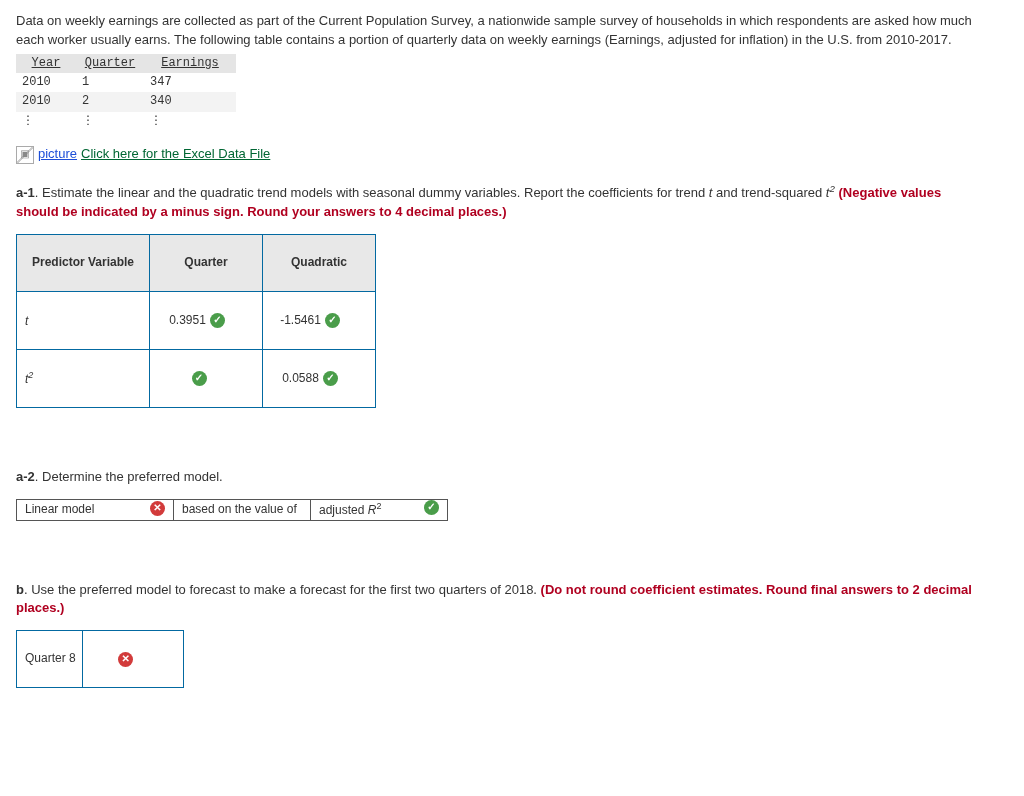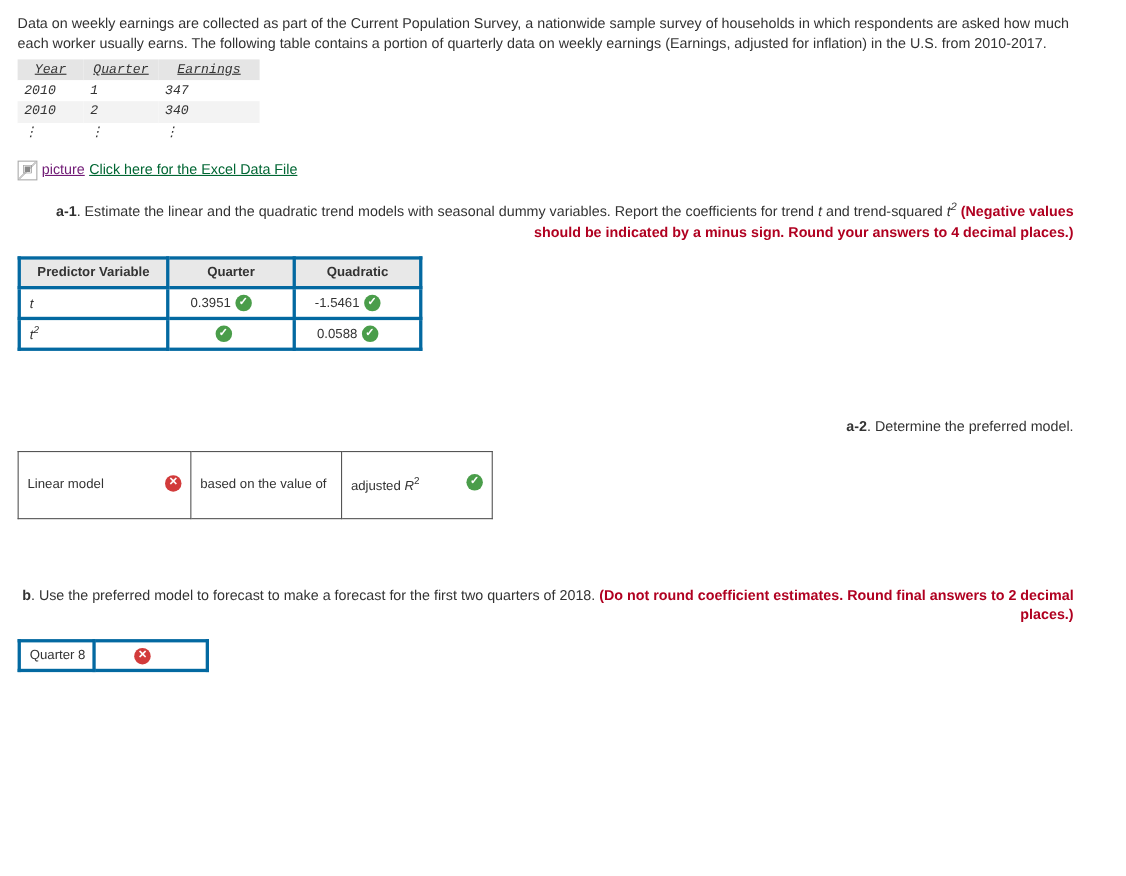--- a/index.html
+++ b/index.html
@@ -12,21 +12,20 @@
   }
   .intro { max-width: 960px; }
   table { border-collapse: collapse; }
   .data-table { margin: 4px 0 10px 0; }
   .data-table th, .data-table td {
     font-family: "Courier New", monospace;
     font-size: 12px;
     padding: 1px 6px;
     border: none;
     background: #fff;
-    font-style: italic;
   }
   .data-table th {
     background: #e5e5e5;
     font-weight: normal;
     text-decoration: underline;
   }
   .data-table td { background: #fff; }
   .data-table tr.alt td { background: #f3f3f3; }
   .vdots { letter-spacing: 0; }
   .excel-link {
@@ -37,48 +36,48 @@
     margin: 4px 0 14px 0;
   }
   .broken-img {
     width: 16px; height: 16px;
     border: 1px solid #aaa;
     display: inline-flex;
     align-items: center; justify-content: center;
     font-size: 10px; color: #888;
     background: linear-gradient(135deg,#fff 45%,#ccc 45%,#ccc 55%,#fff 55%);
   }
-  .link-picture { color: #701a75; text-decoration: underline; }
+  .link-picture { color: #1d4ed8; text-decoration: underline; }
   .link-excel { color: #006633; text-decoration: underline; }
-  .q { margin: 4px 0 12px 0; max-width: 960px; text-align: right; }
+  .q { margin: 4px 0 12px 0; max-width: 960px; }
   .q b { font-weight: bold; }
   .red { color: #b00020; font-weight: bold; }
   .ans-table th, .ans-table td {
-    border: 3px solid #0369a1;
-    padding: 3px 6px;
+    border: 1px solid #0369a1;
+    padding: 19px 6px;
     font-size: 12px;
     text-align: center;
   }
   .ans-table th { background: #e8e8e8; font-weight: bold; }
   .ans-table td.label { text-align: left; padding-left: 8px; }
   .val-cell { text-align: right; position: relative; padding-right: 24px !important; min-width: 70px;}
   .mark {
     display: inline-flex;
     align-items: center; justify-content: center;
     width: 15px; height: 15px; border-radius: 50%;
     color: #fff; font-size: 10px; font-weight: bold;
     margin-left: 4px;
     vertical-align: middle;
   }
   .mark.ok { background: #4a9d4a; }
   .mark.bad { background: #d23b3b; }
   .spacer { height: 56px; }
   .a2-table td {
     border: 1px solid #555;
-    padding: 20px 8px;
+    padding: 0 8px;
     font-size: 12px;
     vertical-align: middle;
   }
   sup { font-size: 0.75em; }
 </style>
 </head>
 <body>
 
 
 

